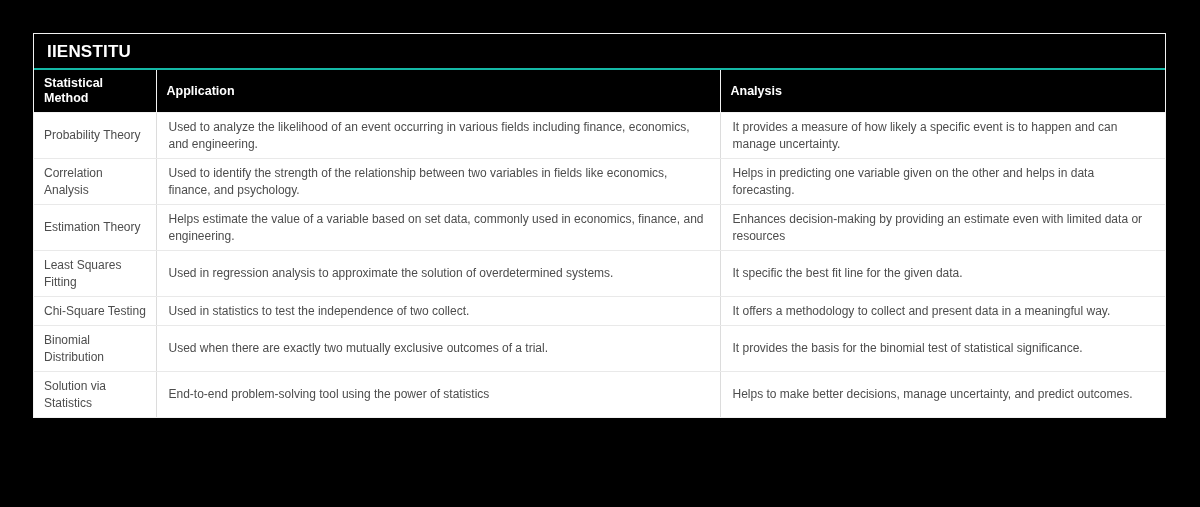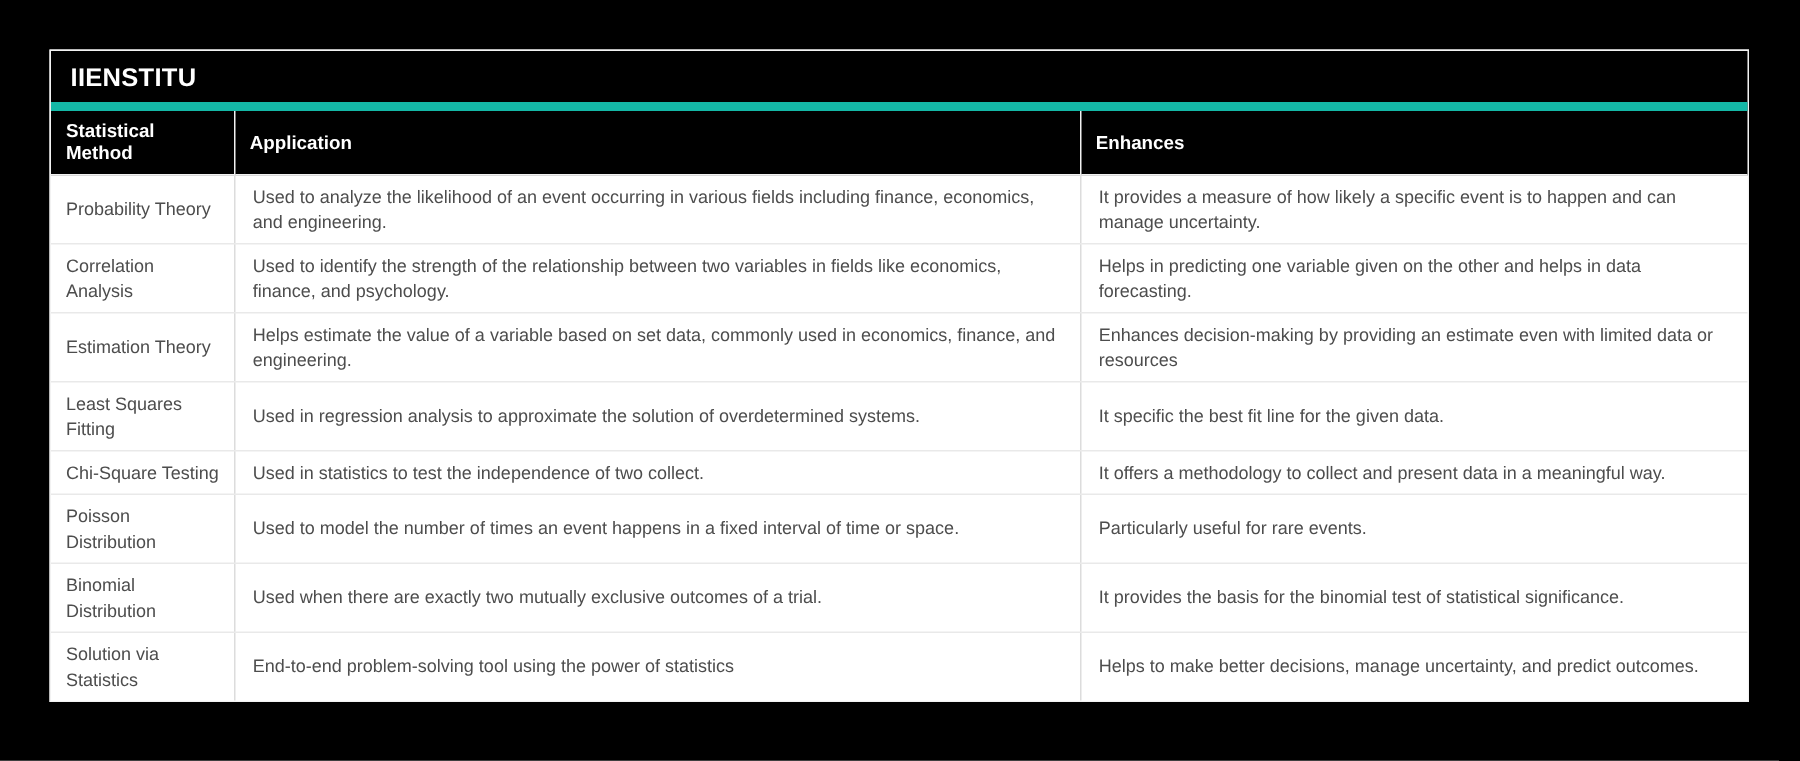--- a/index.html
+++ b/index.html
@@ -21,21 +21,21 @@
     background: #ffffff;
   }
   .titlebar {
     background: #000000;
     color: #ffffff;
     font-size: 17px;
     font-weight: 700;
     letter-spacing: 0.2px;
     line-height: 21px;
     padding: 7px 13px 6px 13px;
-    border-bottom: 6px solid #14b8a6;
+    border-bottom: 2px solid #14b8a6;
   }
   table.stats {
     width: 100%;
     border-collapse: collapse;
     table-layout: fixed;
   }
   table.stats col.c1 { width: 122px; }
   table.stats col.c2 { width: 564px; }
   thead th {
     background: #000000;
@@ -75,21 +75,21 @@
   <table class="stats">
     <colgroup>
       <col class="c1">
       <col class="c2">
       <col class="c3">
     </colgroup>
     <thead>
       <tr>
         <th>Statistical Method</th>
         <th>Application</th>
-        <th>Enhances</th>
+        <th>Analysis</th>
       </tr>
     </thead>
     <tbody>
         <tr>
     <td>Probability Theory</td>
     <td>Used to analyze the likelihood of an event occurring in various fields including finance, economics, and engineering.</td>
     <td>It provides a measure of how likely a specific event is to happen and can manage uncertainty.</td>
   </tr>
         <tr>
     <td>Correlation Analysis</td>
@@ -105,25 +105,20 @@
     <td>Least Squares Fitting</td>
     <td>Used in regression analysis to approximate the solution of overdetermined systems.</td>
     <td>It specific the best fit line for the given data.</td>
   </tr>
         <tr>
     <td>Chi-Square Testing</td>
     <td>Used in statistics to test the independence of two collect.</td>
     <td>It offers a methodology to collect and present data in a meaningful way.</td>
   </tr>
         <tr>
-    <td>Poisson Distribution</td>
-    <td>Used to model the number of times an event happens in a fixed interval of time or space.</td>
-    <td>Particularly useful for rare events.</td>
-  </tr>
-        <tr>
     <td>Binomial Distribution</td>
     <td>Used when there are exactly two mutually exclusive outcomes of a trial.</td>
     <td>It provides the basis for the binomial test of statistical significance.</td>
   </tr>
         <tr>
     <td>Solution via Statistics</td>
     <td>End-to-end problem-solving tool using the power of statistics</td>
     <td>Helps to make better decisions, manage uncertainty, and predict outcomes.</td>
   </tr>
       </tbody>

